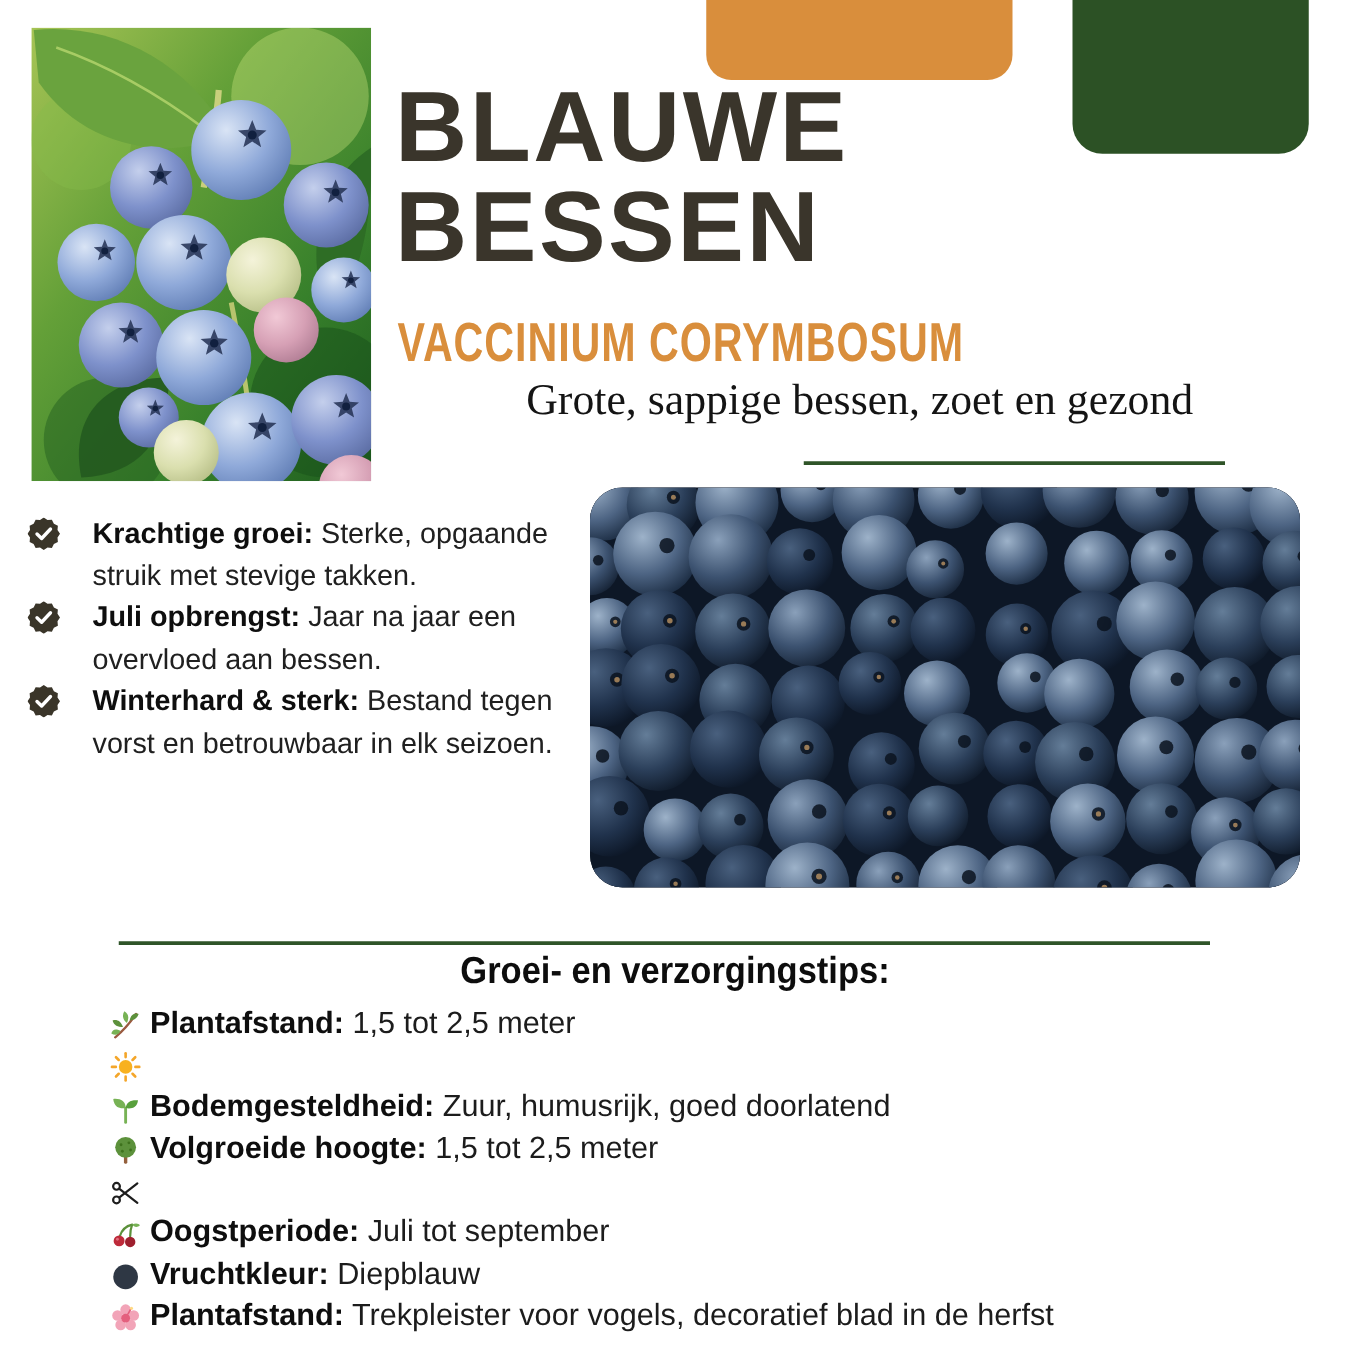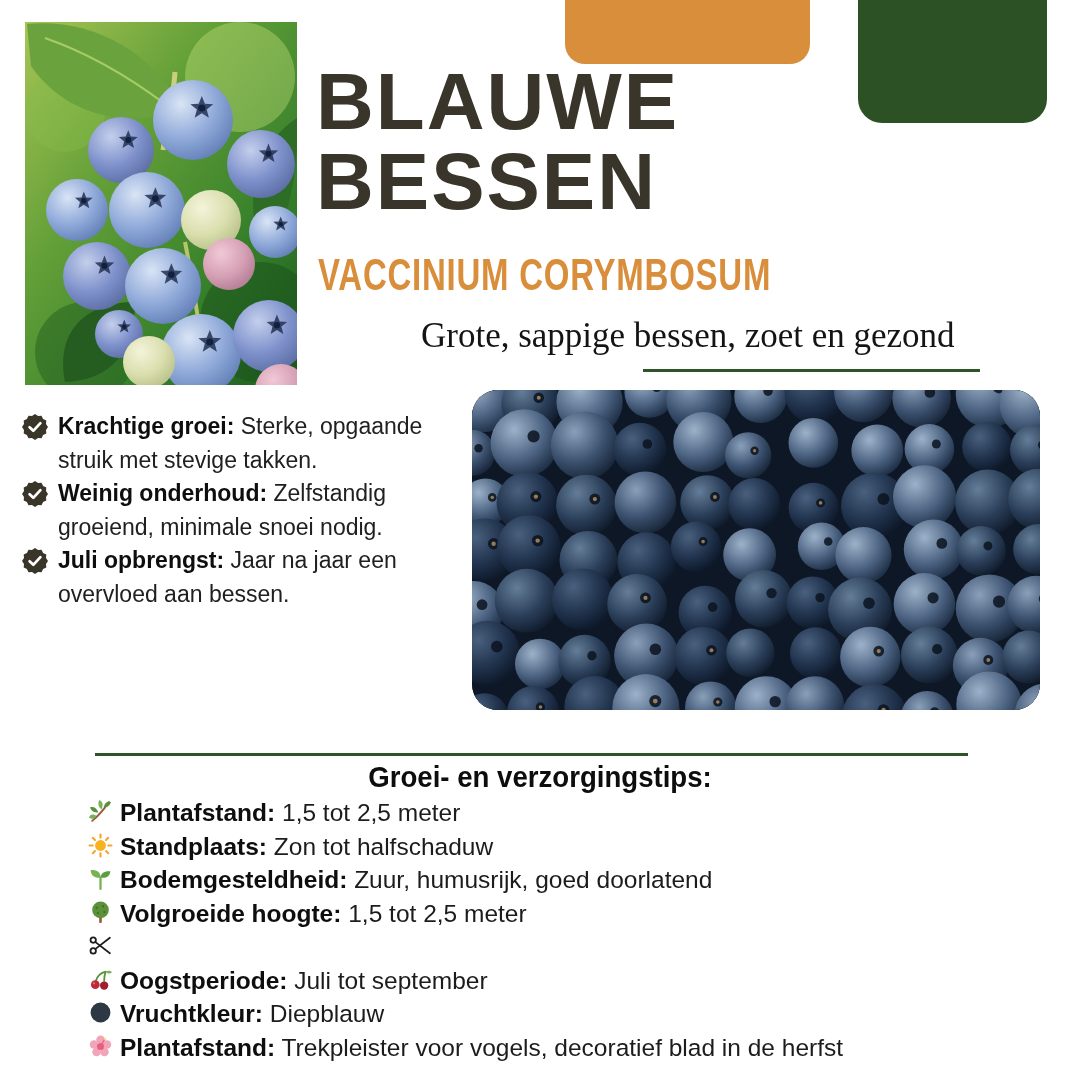--- a/index.html
+++ b/index.html
@@ -16,37 +16,37 @@
   .left-photo svg{display:block;width:100%;height:100%;}
   .right-photo{position:absolute;left:472px;top:390px;width:568px;height:320px;border-radius:26px;
                overflow:hidden;background:#0d1726;}
   .right-photo svg{display:block;width:100%;height:100%;}
 
   
   .title{position:absolute;left:316px;top:62px;margin:0;font-weight:800;font-size:80px;line-height:80px;
          letter-spacing:2px;color:#3A352B;}
   .subtitle{position:absolute;left:318px;top:250px;font-size:44px;font-weight:700;color:#D98E3C;
             letter-spacing:1px;white-space:nowrap;transform:scaleX(.75);transform-origin:left top;}
-  .tagline{position:absolute;left:421px;top:316px;font-family:"Liberation Serif",serif;font-size:35px;
+  .tagline{position:absolute;left:421px;top:300px;font-family:"Liberation Serif",serif;font-size:35px;
            color:#141414;white-space:nowrap;}
   .tagline-rule{position:absolute;left:643px;top:369px;width:337px;height:3px;background:#2F5428;}
 
   
   .features{position:absolute;left:22px;top:410px;width:436px;margin:0;padding:0;list-style:none;}
-  .features li{display:flex;gap:10px;font-size:23px;line-height:33.5px;color:#202020;}
+  .features li{display:flex;gap:26px;font-size:23px;line-height:33.5px;color:#202020;}
   .features p{margin:0;}
   .features b{color:#0e0e0e;}
   .seal{width:26px;height:26px;flex:0 0 26px;margin-top:4px;}
 
   
   .tips-rule{position:absolute;left:95px;top:753px;width:873px;height:3px;background:#2F5428;}
   .tips-heading{position:absolute;left:0;right:0;top:760px;text-align:center;font-size:30px;
                 font-weight:800;color:#0d0d0d;letter-spacing:0;transform:scaleX(.92);}
   .tips{position:absolute;left:88px;top:799px;margin:0;padding:0;list-style:none;}
-  .tips li{display:flex;align-items:flex-start;gap:7px;height:33.5px;font-size:24.5px;color:#1c1c1c;}
+  .tips li{display:flex;align-items:flex-end;gap:7px;height:33.5px;font-size:24.5px;color:#1c1c1c;}
   .tips p{margin:0;white-space:nowrap;}
   .tips b{color:#0e0e0e;}
   .t-icon{width:25px;height:25px;flex:0 0 25px;display:inline-flex;}
   .t-icon svg{width:100%;height:100%;}
 </style>
 </head>
 <body>
 
 <div class="canvas">
 
@@ -148,28 +148,28 @@
           <polygon class="seal-poly" fill="#3A3529" points="13.0,0.0 16.0,2.0 19.5,1.7 21.1,4.9 24.3,6.5 24.0,10.0 26.0,13.0 24.0,16.0 24.3,19.5 21.1,21.1 19.5,24.3 16.0,24.0 13.0,26.0 10.0,24.0 6.5,24.3 4.9,21.1 1.7,19.5 2.0,16.0 0.0,13.0 2.0,10.0 1.7,6.5 4.9,4.9 6.5,1.7 10.0,2.0"></polygon>
           <path d="M7.6 13.2 L11.3 16.8 L18.4 9.2" stroke="#fff" stroke-width="2.7" fill="none" stroke-linecap="round" stroke-linejoin="round"></path>
         </svg>
       <p><b>Krachtige groei:</b> <span>Sterke, opgaande struik met stevige takken.</span></p>
     </li>
     <li>
       <svg class="seal" viewBox="0 0 26 26">
           <polygon class="seal-poly" fill="#3A3529" points="13.0,0.0 16.0,2.0 19.5,1.7 21.1,4.9 24.3,6.5 24.0,10.0 26.0,13.0 24.0,16.0 24.3,19.5 21.1,21.1 19.5,24.3 16.0,24.0 13.0,26.0 10.0,24.0 6.5,24.3 4.9,21.1 1.7,19.5 2.0,16.0 0.0,13.0 2.0,10.0 1.7,6.5 4.9,4.9 6.5,1.7 10.0,2.0"></polygon>
           <path d="M7.6 13.2 L11.3 16.8 L18.4 9.2" stroke="#fff" stroke-width="2.7" fill="none" stroke-linecap="round" stroke-linejoin="round"></path>
         </svg>
-      <p><b>Weinig onderhoud:</b> <span>Zelfstandig groeiend, minimale snoei nodig.</span></p>
+      <p><b>Juli opbrengst:</b> <span>Jaar na jaar een overvloed aan bessen.</span></p>
     </li>
     <li>
       <svg class="seal" viewBox="0 0 26 26">
           <polygon class="seal-poly" fill="#3A3529" points="13.0,0.0 16.0,2.0 19.5,1.7 21.1,4.9 24.3,6.5 24.0,10.0 26.0,13.0 24.0,16.0 24.3,19.5 21.1,21.1 19.5,24.3 16.0,24.0 13.0,26.0 10.0,24.0 6.5,24.3 4.9,21.1 1.7,19.5 2.0,16.0 0.0,13.0 2.0,10.0 1.7,6.5 4.9,4.9 6.5,1.7 10.0,2.0"></polygon>
           <path d="M7.6 13.2 L11.3 16.8 L18.4 9.2" stroke="#fff" stroke-width="2.7" fill="none" stroke-linecap="round" stroke-linejoin="round"></path>
         </svg>
-      <p><b>Juli opbrengst:</b> <span>Jaar na jaar een overvloed aan bessen.</span></p>
+      <p><b>Winterhard &amp; sterk:</b> <span>Bestand tegen vorst en betrouwbaar in elk seizoen.</span></p>
     </li>
   </ul>
 
   <div class="right-photo">
     <svg id="rp" viewBox="0 0 570 320" preserveAspectRatio="none">
         <defs>
           <radialGradient id="bg0" cx="35%" cy="30%" r="80%">
             <stop offset="0" stop-color="#8aa0ba"></stop>
             <stop offset="0.55" stop-color="#3c5270"></stop>
             <stop offset="1" stop-color="#111d2e"></stop>
@@ -366,21 +366,20 @@
               <line x1="1.5" y1="12" x2="4.5" y2="12"></line>
               <line x1="19.5" y1="12" x2="22.5" y2="12"></line>
               <line x1="4.6" y1="4.6" x2="6.7" y2="6.7"></line>
               <line x1="17.3" y1="17.3" x2="19.4" y2="19.4"></line>
               <line x1="4.6" y1="19.4" x2="6.7" y2="17.3"></line>
               <line x1="17.3" y1="6.7" x2="19.4" y2="4.6"></line>
             </g>
             <circle cx="12" cy="12" r="5.2" fill="#f8b11f"></circle>
           </svg>
         </span>
-      <p><b>Standplaats:</b> <span>Zon tot halfschaduw</span></p>
     </li>
     <li>
       <span class="t-icon">
           <svg viewBox="0 0 24 24">
             <path d="M12 22 C12 17 12 14 12 11" stroke="#77b255" stroke-width="2.2" fill="none" stroke-linecap="round"></path>
             <path d="M12 11 C12 5.5 8 3.5 2.5 4 C3 10 7.5 11.8 12 11 Z" fill="#77b255"></path>
             <path d="M12 11 C12.5 6.5 16 4.5 21.5 5 C21 10.5 16.5 12 12 11 Z" fill="#58a03c"></path>
           </svg>
         </span>
       <p><b>Bodemgesteldheid:</b> <span>Zuur, humusrijk, goed doorlatend</span></p>

